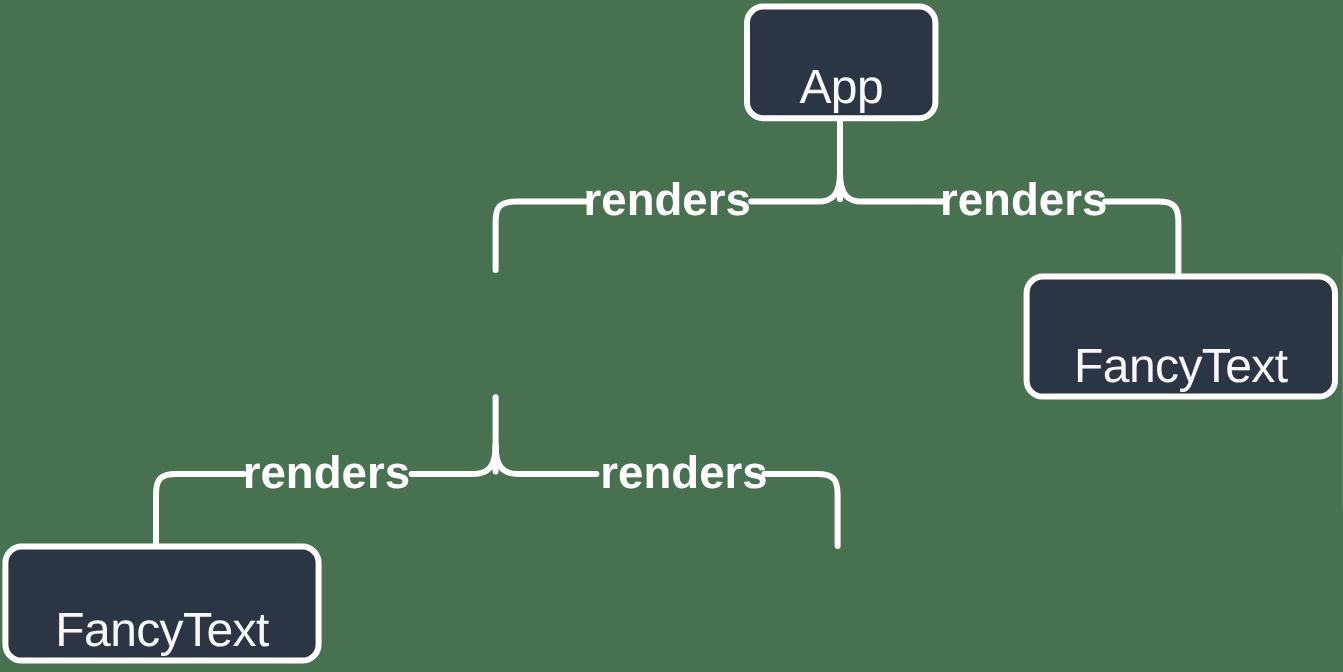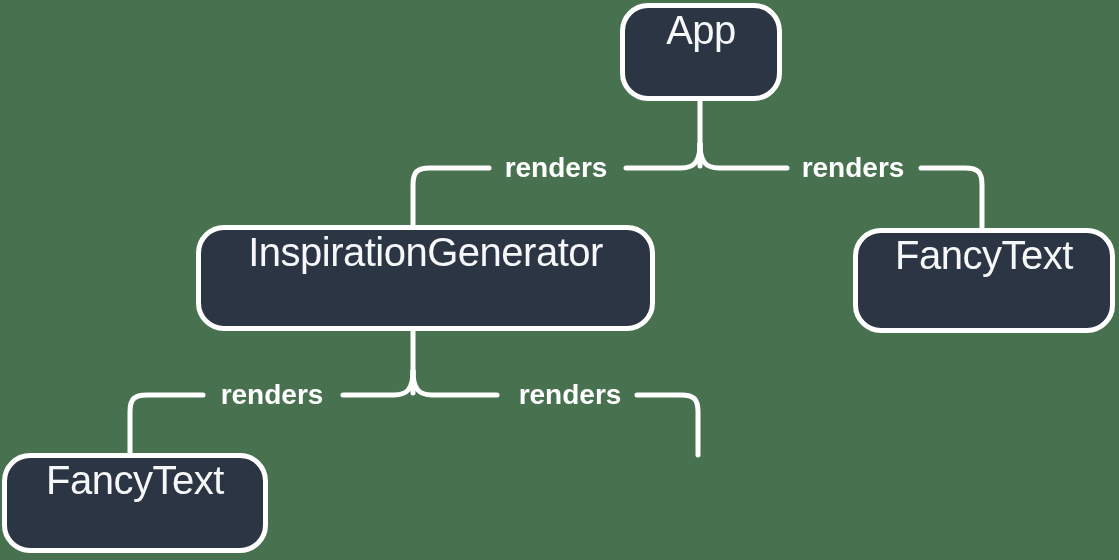--- a/index.html
+++ b/index.html
@@ -25,34 +25,34 @@
     fill: none;
     stroke: var(--edge, #FFFFFF);
     stroke-width: 5;
     stroke-linecap: round;
   }
   .node {
     position: absolute;
     box-sizing: border-box;
     background: var(--node-fill, #2B3544);
     border: 5px solid var(--node-border, #FFFFFF);
-    border-radius: 28px;
+    border-radius: 16px;
     display: flex;
-    align-items: flex-start;
+    align-items: flex-end;
     justify-content: center;
     color: var(--node-text, #F6F7F9);
     font-size: 40px;
     letter-spacing: -0.5px;
     white-space: nowrap;
   }
   .edge-label {
     position: absolute;
     transform: translate(-50%, -50%);
     color: var(--edge-label-text, #FFFFFF);
-    font-size: 28px;
+    font-size: 38px;
     font-weight: 700;
     white-space: nowrap;
   }
   
   #node-app                  { left: 620px; top: 3px;   width: 162px; height: 98px; }
   #node-inspiration          { left: 196px; top: 225px; width: 459px; height: 106px; }
   #node-fancy-text-top       { left: 853px; top: 228px; width: 262px; height: 105px; }
   #node-fancy-text-bottom    { left: 2px;   top: 453px; width: 266px; height: 100px; }
   #node-copyright            { left: 568px; top: 455px; width: 265px; height: 98px; }
   
@@ -78,23 +78,20 @@
     <path d="M 413,371 C 413,389 407,395 394,395 L 343,395"></path>
     <path d="M 203,395 L 147,395 C 134,395 130,399 130,412 L 130,453"></path>
     <path d="M 413,371 C 413,389 419,395 432,395 L 497,395"></path>
     <path d="M 637,395 L 681,395 C 694,395 698,399 698,412 L 698,455"></path>
   </svg>
 
   <div class="node" id="node-app">
     <span>App</span>
   </div>
 
-  <div class="node" id="node-inspiration">
-    <span>InspirationGenerator</span>
-  </div>
 
   <div class="node" id="node-fancy-text-top">
     <span>FancyText</span>
   </div>
 
   <div class="node" id="node-fancy-text-bottom">
     <span>FancyText</span>
   </div>
 
 

